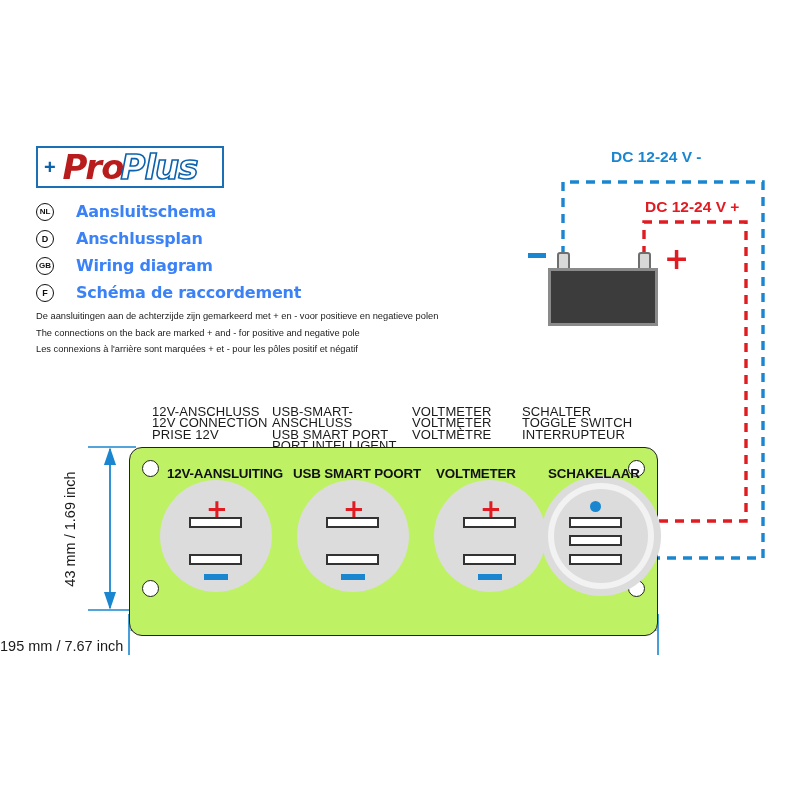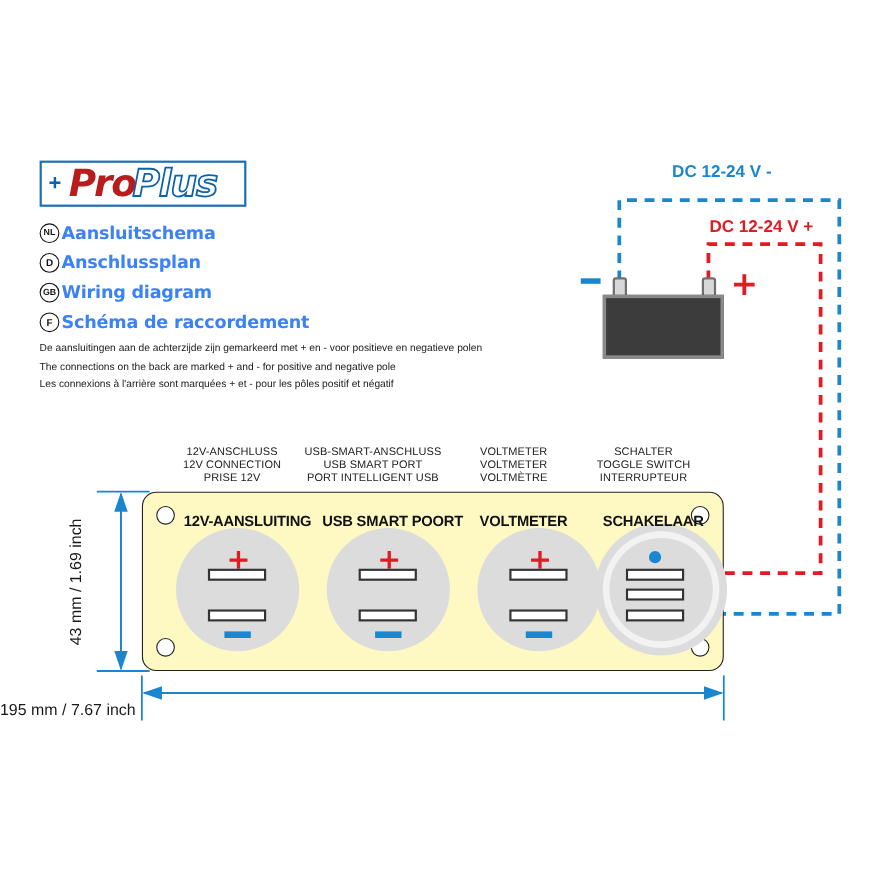--- a/index.html
+++ b/index.html
@@ -88,21 +88,21 @@
     width: 18px;
     height: 18px;
     border: 1.6px solid #111111;
     border-radius: 50%;
     display: flex;
     align-items: center;
     justify-content: center;
     font-size: 8px;
     font-weight: bold;
     color: #111111;
-    margin-right: 2px;
+    margin-right: 22px;
     flex: 0 0 auto;
     font-family: "Liberation Sans", sans-serif;
     box-sizing: border-box;
   }
   .lang-badge.narrow { font-size: 9px; }
   .title-text {
     font-family: "DejaVu Sans", sans-serif;
     font-weight: bold;
     font-size: 16px;
     color: #3b82f6;
@@ -169,37 +169,37 @@
     top: 198px;
     font-family: "Liberation Sans", sans-serif;
     font-weight: bold;
     font-size: 15.5px;
     color: #e01b22;
     white-space: nowrap;
   }
 
   
   .colcap {
-    text-align: center;
-    font-family: "Liberation Sans", sans-serif;
-    font-size: 10px;
+    text-align: left;
+    font-family: "Liberation Sans", sans-serif;
+    font-size: 13px;
     color: #1a1a1a;
     line-height: 11.4px;
     letter-spacing: 0.1px;
   }
 
   
   #panel {
     left: 129px;
     top: 447px;
     width: 529px;
-    height: 163px;
+    height: 189px;
     border: 1.8px solid #222222;
     border-radius: 13px;
-    background: #fef9c3;
+    background: #bef264;
     box-sizing: border-box;
   }
   .screw {
     position: absolute;
     width: 17px;
     height: 17px;
     border: 1.6px solid #222222;
     border-radius: 50%;
     box-sizing: border-box;
     background: #ffffff;

